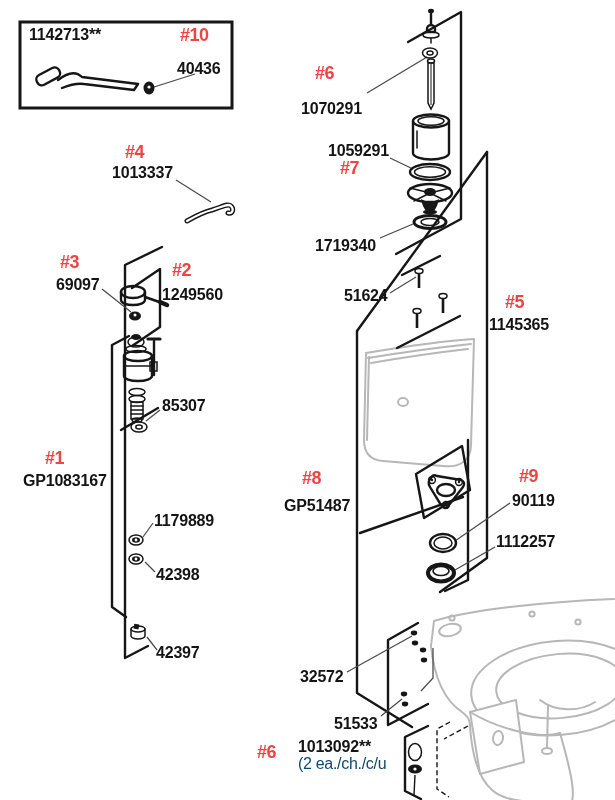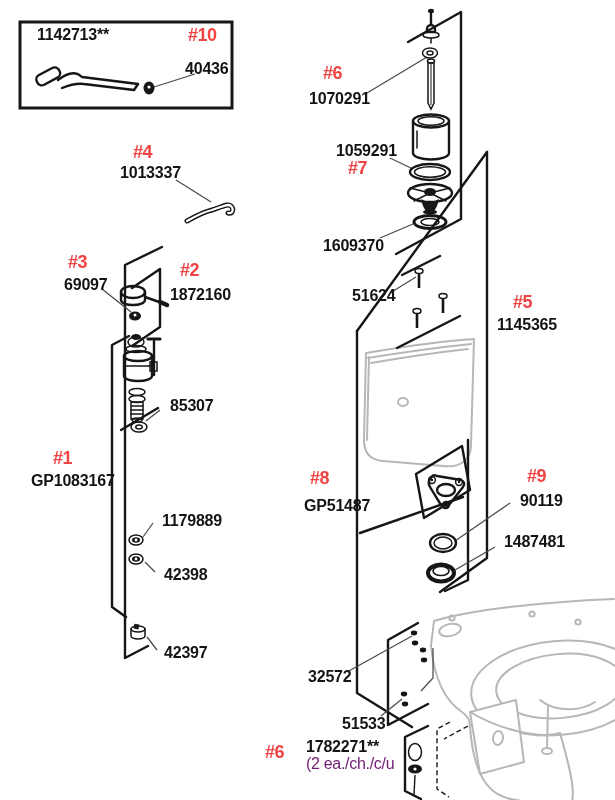--- a/index.html
+++ b/index.html
@@ -1,21 +1,21 @@
 <!DOCTYPE html>
 <html><head>
 <meta charset="utf-8">
 <style>
   html,body{margin:0;padding:0;background:#fff;}
   .stage{position:relative;width:615px;height:800px;background:#ffffff;overflow:hidden;
          font-family:"Liberation Sans",sans-serif;}
-  .lbl{position:absolute;white-space:nowrap;line-height:1.05;margin-left:8px;}
+  .lbl{position:absolute;white-space:nowrap;line-height:1.05;}
   .num{font-size:16px;font-weight:700;color:#141414;letter-spacing:-0.2px;}
   .ref{font-size:18px;font-weight:700;color:#ef4444;letter-spacing:-0.5px;}
-  .note{font-size:16px;font-weight:400;color:#701a75;letter-spacing:-0.3px;}
+  .note{font-size:16px;font-weight:400;color:#0c4a6e;letter-spacing:-0.3px;}
   svg{position:absolute;left:0;top:0;}
   .k{stroke:#161616;fill:none;stroke-width:2.4;stroke-linecap:round;stroke-linejoin:round;}
   .k1{stroke:#161616;fill:none;stroke-width:1.5;stroke-linecap:round;}
   .thin{stroke:#4a4a4a;fill:none;stroke-width:1.25;}
   .fillk{fill:#161616;stroke:none;}
   .gray{stroke:#b7b7b7;fill:none;stroke-width:2;stroke-linecap:round;stroke-linejoin:round;}
   .grayf{stroke:#b7b7b7;fill:#ffffff;stroke-width:2;stroke-linejoin:round;}
   .dash{stroke:#161616;fill:none;stroke-width:1.4;stroke-dasharray:5 3;}
 </style>
 </head>
@@ -229,34 +229,34 @@
   <div class="lbl ref" style="left:60px;top:253px">#3</div>
   <div class="lbl ref" style="left:172px;top:261px">#2</div>
   <div class="lbl ref" style="left:45px;top:449px">#1</div>
   <div class="lbl ref" style="left:505px;top:293px">#5</div>
   <div class="lbl ref" style="left:302px;top:469px">#8</div>
   <div class="lbl ref" style="left:519px;top:467px">#9</div>
   <div class="lbl ref" style="left:257px;top:743px">#6</div>
 
   <div class="lbl num" style="left:29px;top:27px">1142713**</div>
   <div class="lbl num" style="left:177px;top:61px">40436</div>
-  <div class="lbl num" style="left:301px;top:91px">1070291</div>
+  <div class="lbl num" style="left:301px;top:101px">1070291</div>
   <div class="lbl num" style="left:328px;top:143px">1059291</div>
-  <div class="lbl num" style="left:315px;top:238px">1609370</div>
+  <div class="lbl num" style="left:315px;top:238px">1719340</div>
   <div class="lbl num" style="left:112px;top:165px">1013337</div>
   <div class="lbl num" style="left:56px;top:277px">69097</div>
-  <div class="lbl num" style="left:162px;top:287px">1872160</div>
+  <div class="lbl num" style="left:162px;top:287px">1249560</div>
   <div class="lbl num" style="left:162px;top:398px">85307</div>
   <div class="lbl num" style="left:23px;top:473px">GP1083167</div>
   <div class="lbl num" style="left:154px;top:513px">1179889</div>
   <div class="lbl num" style="left:156px;top:567px">42398</div>
   <div class="lbl num" style="left:156px;top:645px">42397</div>
   <div class="lbl num" style="left:344px;top:288px">51624</div>
   <div class="lbl num" style="left:489px;top:317px">1145365</div>
-  <div class="lbl num" style="left:296px;top:498px">GP51487</div>
+  <div class="lbl num" style="left:284px;top:498px">GP51487</div>
   <div class="lbl num" style="left:512px;top:493px">90119</div>
-  <div class="lbl num" style="left:496px;top:534px">1487481</div>
+  <div class="lbl num" style="left:496px;top:534px">1112257</div>
   <div class="lbl num" style="left:300px;top:669px">32572</div>
   <div class="lbl num" style="left:334px;top:716px">51533</div>
-  <div class="lbl num" style="left:298px;top:739px">1782271**</div>
+  <div class="lbl num" style="left:298px;top:739px">1013092**</div>
   <div class="lbl note" style="left:298px;top:756px">(2 ea./ch./c/u</div>
 
 </div>
 
 </body></html>

